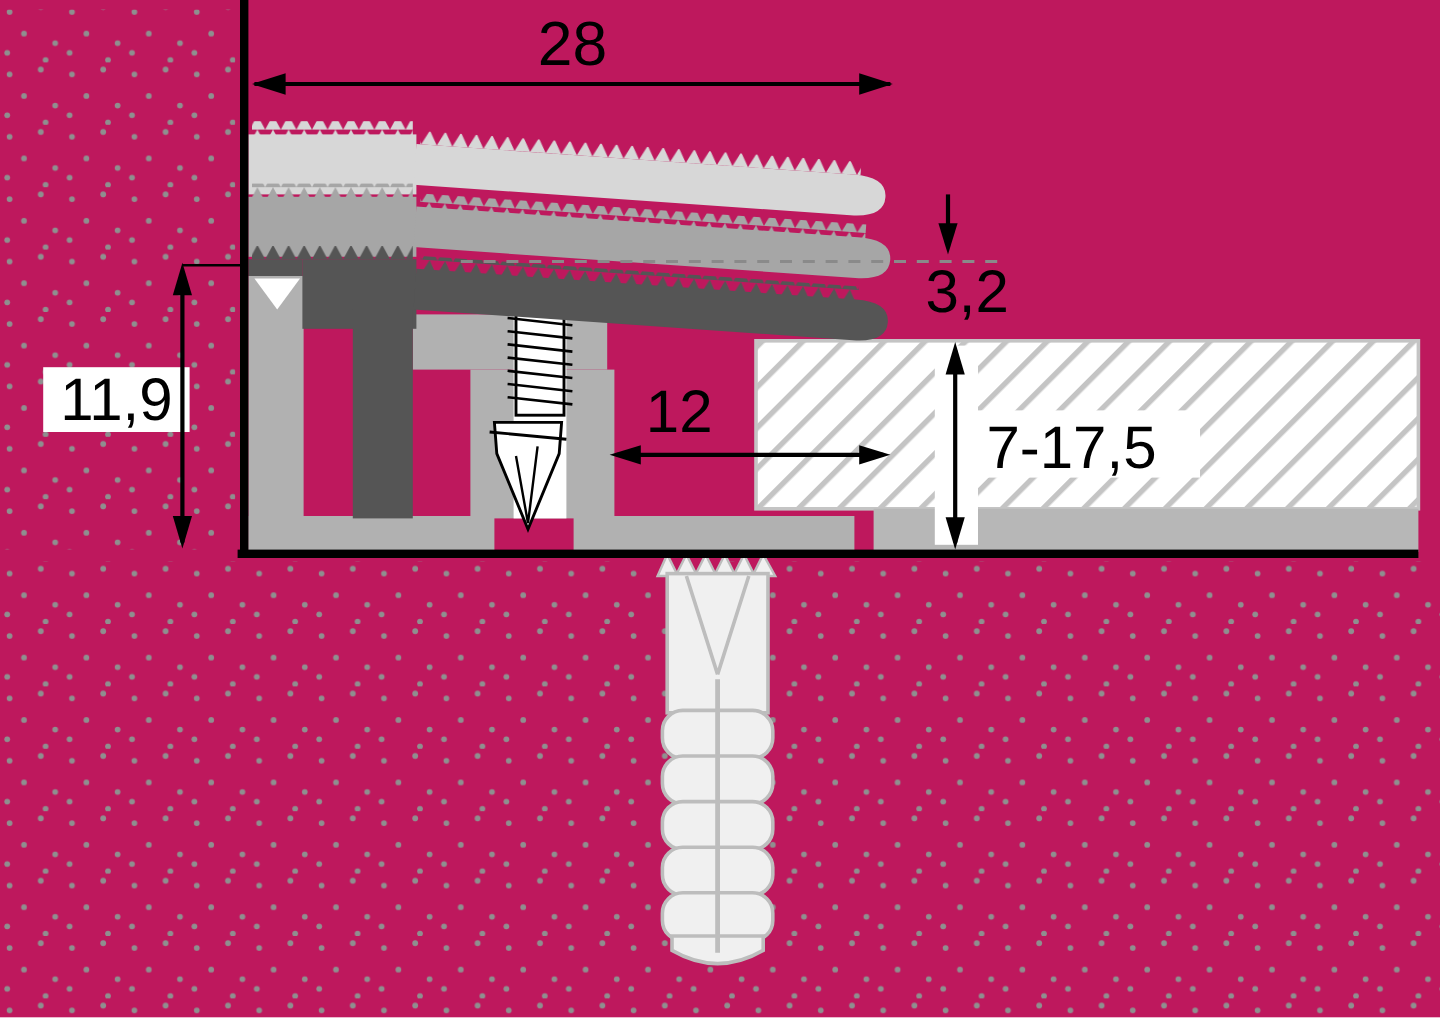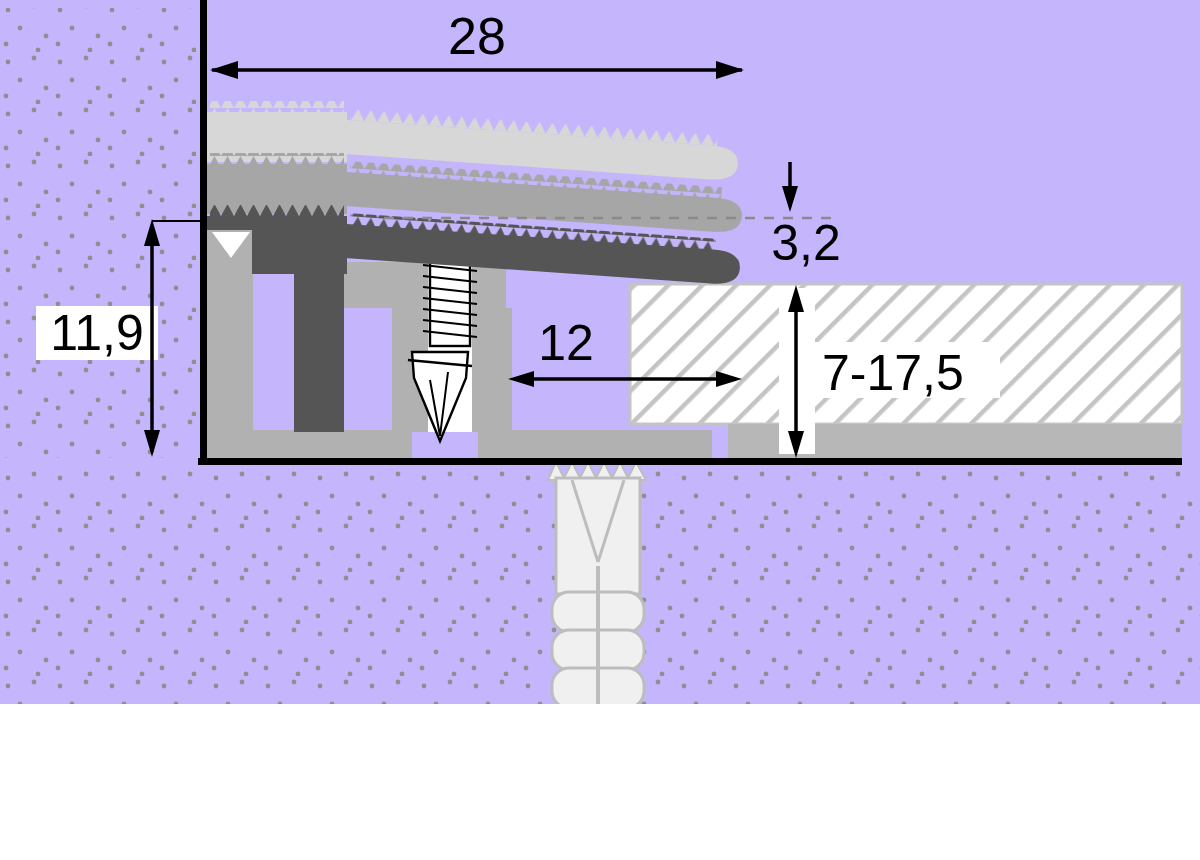--- a/index.html
+++ b/index.html
@@ -1,16 +1,16 @@
 <!DOCTYPE html>
 <html><head>
 <meta charset="utf-8">
 <style>
   html,body{margin:0;padding:0;background:#fff;}
-  .stage{position:relative;width:1200px;height:704px;overflow:hidden;background:#c4b5fd;}
+  .stage{position:relative;width:1200px;height:848px;overflow:hidden;background:#be185d;}
   .lbl{font-family:"Liberation Sans","DejaVu Sans",sans-serif;font-size:50px;fill:#000;}
   .lbl-big{font-family:"Liberation Sans","DejaVu Sans",sans-serif;font-size:52px;fill:#000;}
   svg{display:block;}
 </style>
 </head>
 <body>
 
 <div class="stage">
 <svg width="1200" height="860" viewBox="0 0 1200 860" xmlns="http://www.w3.org/2000/svg">
 

